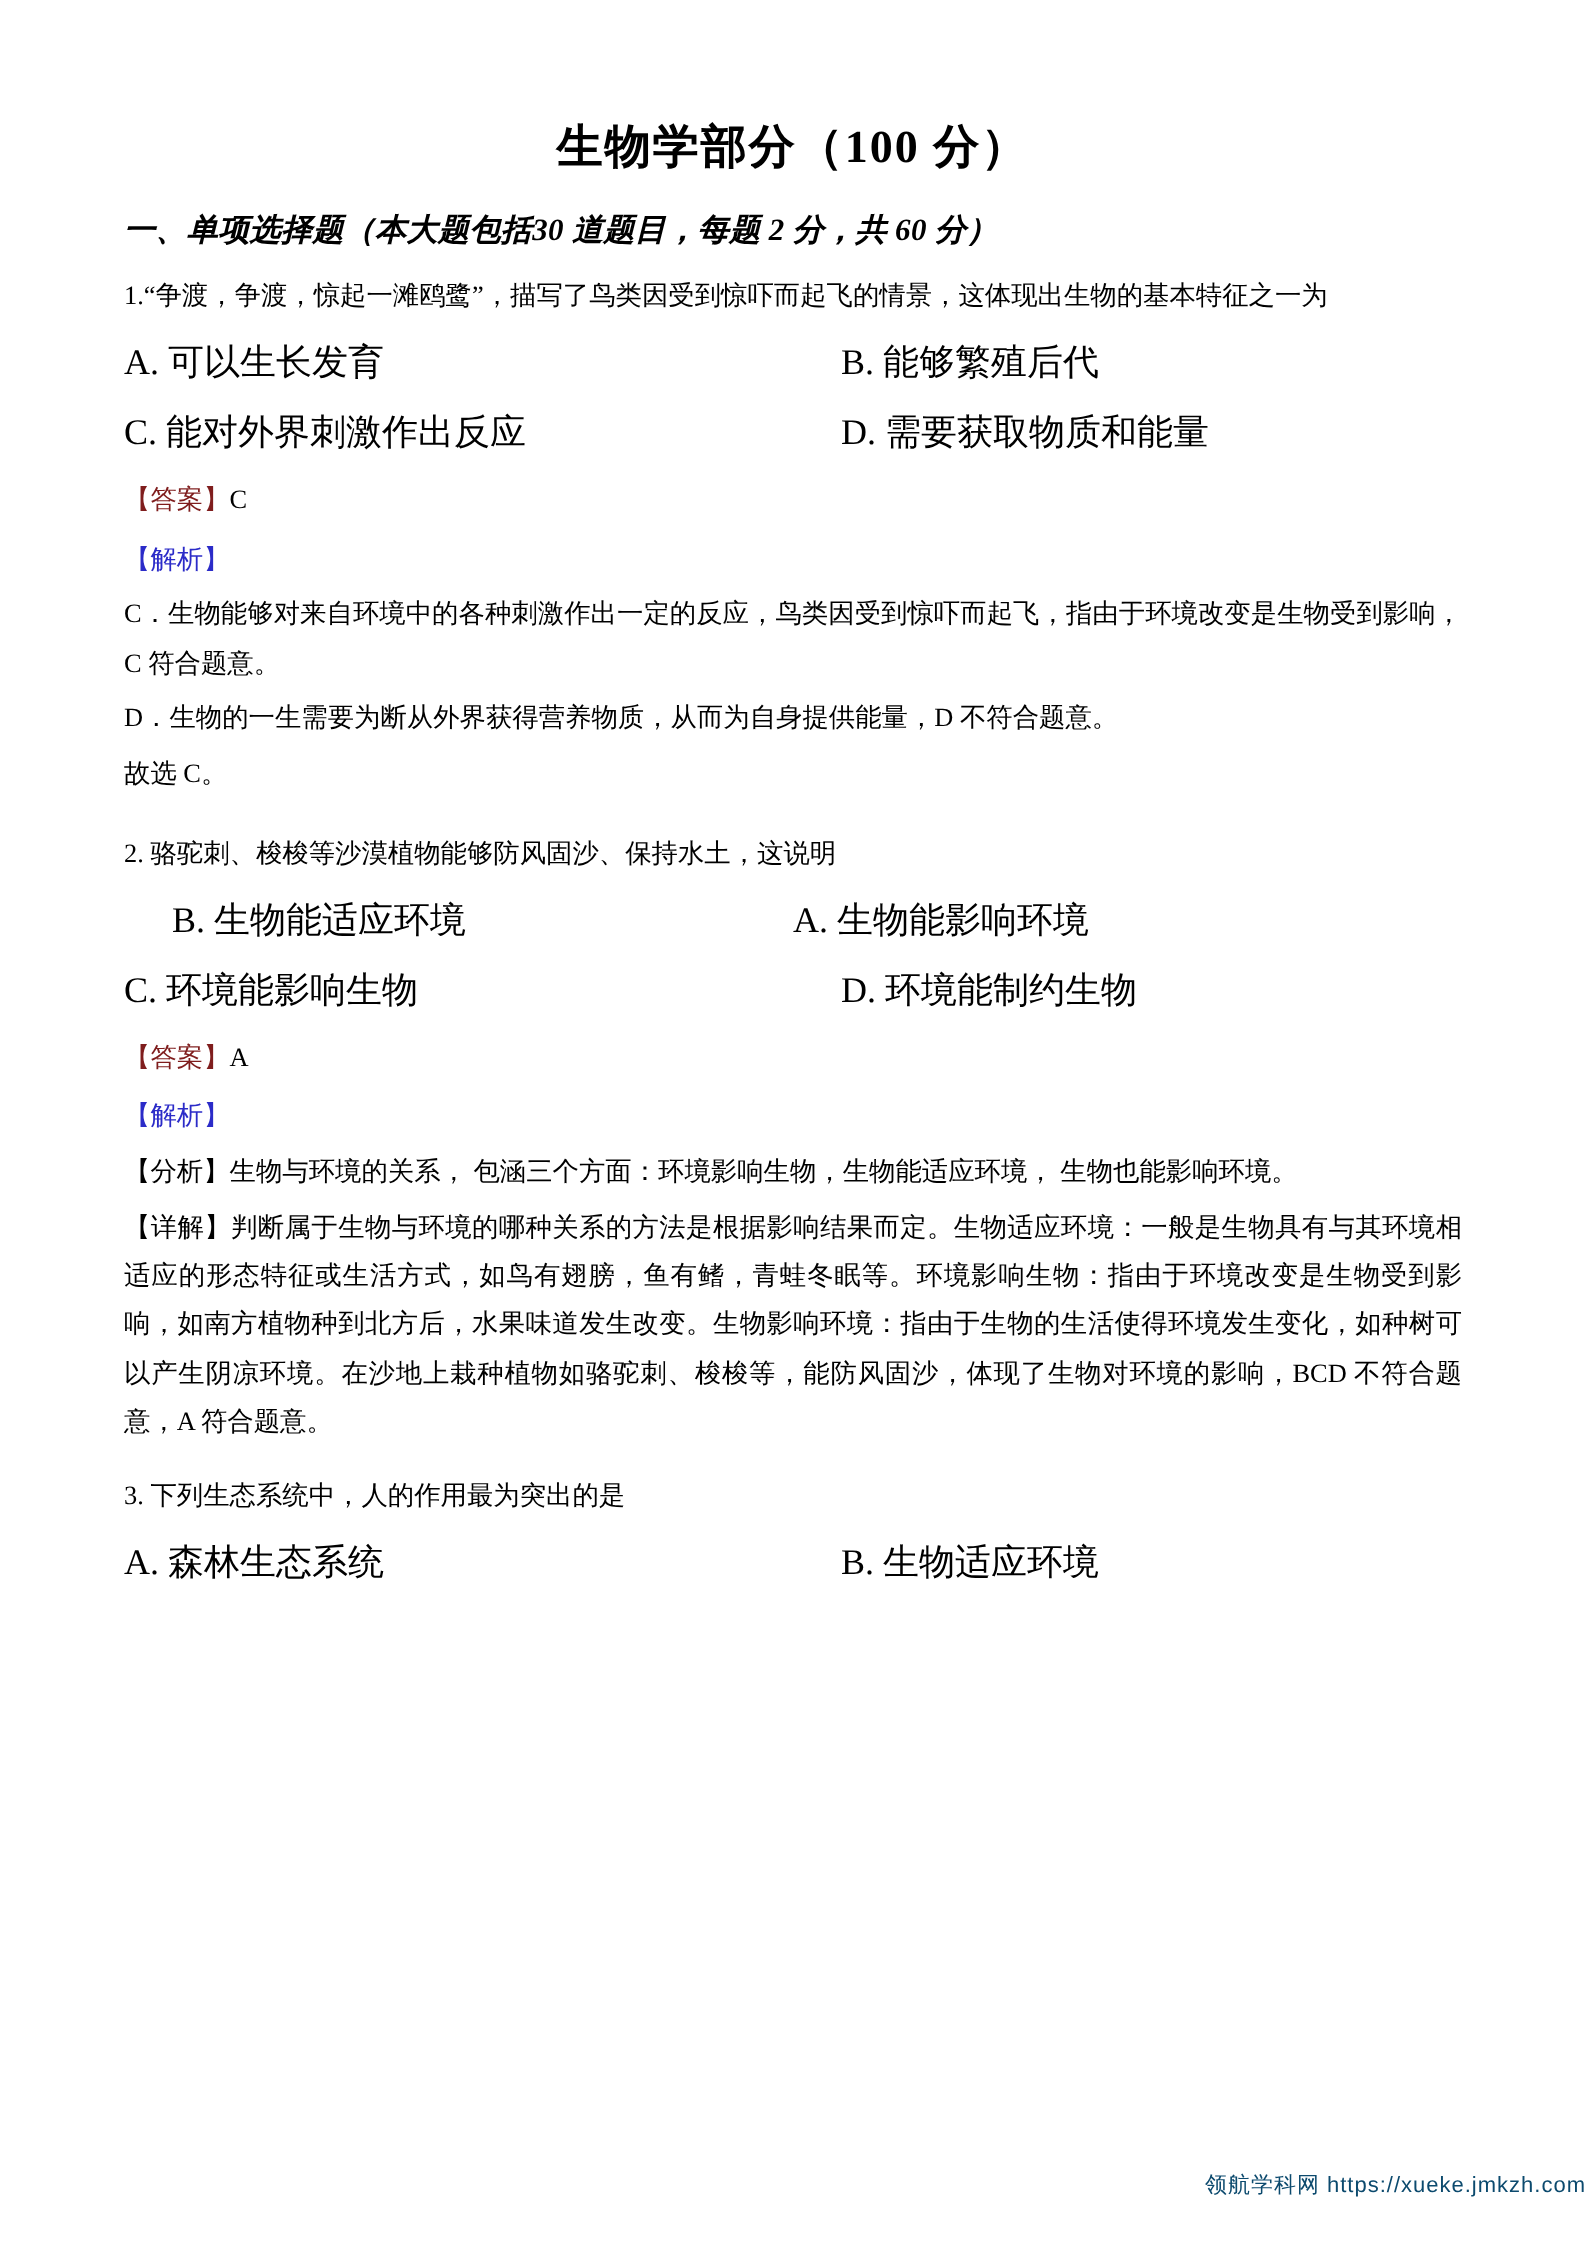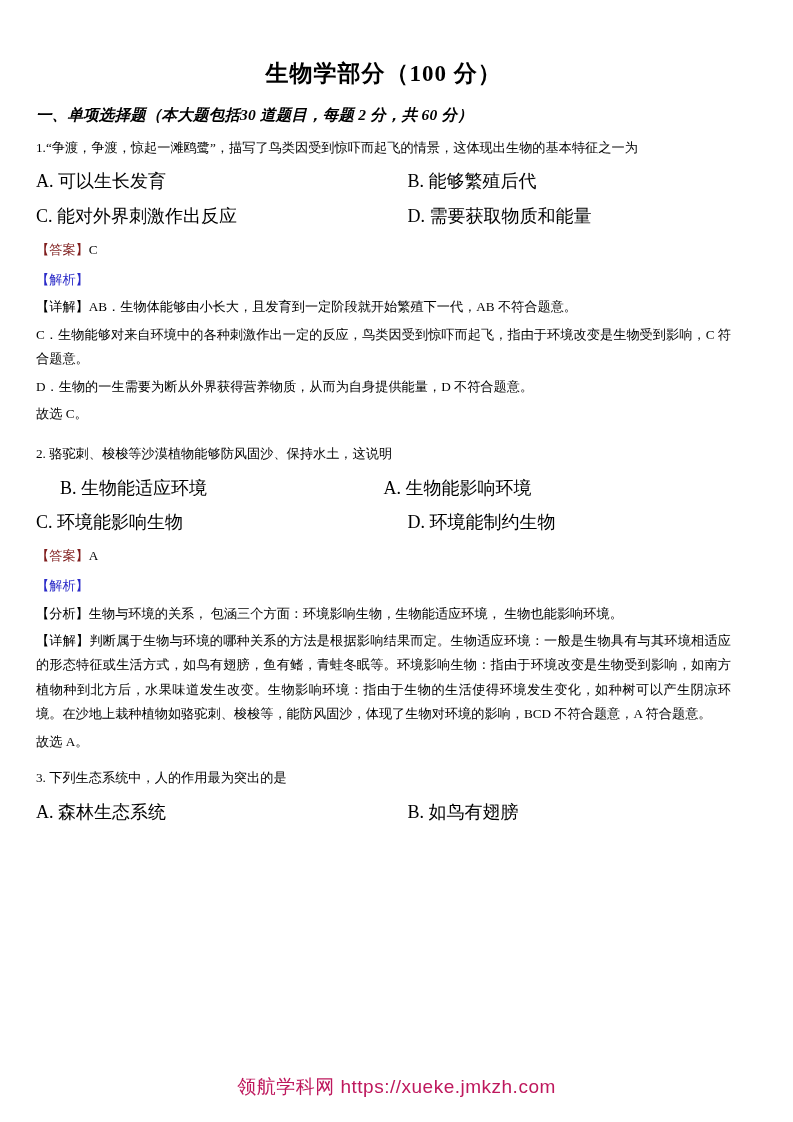--- a/index.html
+++ b/index.html
@@ -10,21 +10,21 @@
   body {
     width: 793px;
     height: 1122px;
     font-family: "Liberation Serif", "DejaVu Serif", serif;
     color: #000000;
     position: relative;
     overflow: hidden;
   }
   .page {
     box-sizing: border-box;
-    padding: 48px 62px 0 36px;
+    padding: 48px 62px 0 62px;
     width: 793px;
     height: 1122px;
     position: relative;
   }
   .doc-title {
     text-align: center;
     font-size: 23px;
     font-weight: bold;
     letter-spacing: 1px;
     margin: 10px 0 16px 0;
@@ -75,23 +75,23 @@
     margin: 3px 0;
     text-align: justify;
   }
   .spacer-sm { height: 7px; }
   .spacer-xs { height: 3px; }
   .footer {
     position: absolute;
     left: 0;
     right: 0;
     bottom: 22px;
-    text-align: center;
-    color: #be185d;
-    font-size: 19px;
+    text-align: right;
+    color: #0c4a6e;
+    font-size: 11px;
     font-family: "Liberation Sans", sans-serif;
     letter-spacing: 0.5px;
   }
 </style>
 </head>
 <body>
 
 <div class="page">
 
   <div class="doc-title">生物学部分（100 分）</div>
@@ -103,21 +103,20 @@
     <div class="options">
       <div class="opt">A. 可以生长发育</div>
       <div class="opt right">B. 能够繁殖后代</div>
       <div class="opt">C. 能对外界刺激作出反应</div>
       <div class="opt right">D. 需要获取物质和能量</div>
     </div>
     <div class="tag-line">
       <span class="tag">【答案】</span><span class="ans-val">C</span>
     </div>
     <div class="tag-line">【解析】</div>
-    <div class="para">【详解】AB．生物体能够由小长大，且发育到一定阶段就开始繁殖下一代，AB 不符合题意。</div>
     <div class="para">C．生物能够对来自环境中的各种刺激作出一定的反应，鸟类因受到惊吓而起飞，指由于环境改变是生物受到影响，C 符合题意。</div>
     <div class="para">D．生物的一生需要为断从外界获得营养物质，从而为自身提供能量，D 不符合题意。</div>
     <div class="para">故选 C。</div>
   </div>
 
   <div class="spacer-sm"></div>
 
   <div>
     <div class="q-stem">2. 骆驼刺、梭梭等沙漠植物能够防风固沙、保持水土，这说明</div>
     <div class="options">
@@ -125,27 +124,26 @@
       <div class="opt">A. 生物能影响环境</div>
       <div class="opt">C. 环境能影响生物</div>
       <div class="opt right">D. 环境能制约生物</div>
     </div>
     <div class="tag-line">
       <span class="tag">【答案】</span><span class="ans-val">A</span>
     </div>
     <div class="tag-line">【解析】</div>
     <div class="para">【分析】生物与环境的关系， 包涵三个方面：环境影响生物，生物能适应环境， 生物也能影响环境。</div>
     <div class="para">【详解】判断属于生物与环境的哪种关系的方法是根据影响结果而定。生物适应环境：一般是生物具有与其环境相适应的形态特征或生活方式，如鸟有翅膀，鱼有鳍，青蛙冬眠等。环境影响生物：指由于环境改变是生物受到影响，如南方植物种到北方后，水果味道发生改变。生物影响环境：指由于生物的生活使得环境发生变化，如种树可以产生阴凉环境。在沙地上栽种植物如骆驼刺、梭梭等，能防风固沙，体现了生物对环境的影响，BCD 不符合题意，A 符合题意。</div>
-    <div class="para">故选 A。</div>
   </div>
 
   <div class="spacer-xs"></div>
 
   <div>
     <div class="q-stem">3. 下列生态系统中，人的作用最为突出的是</div>
     <div class="options">
       <div class="opt">A. 森林生态系统</div>
-      <div class="opt right">B. 如鸟有翅膀</div>
+      <div class="opt right">B. 生物适应环境</div>
     </div>
   </div>
 
   <div class="footer">领航学科网 https://xueke.jmkzh.com</div>
 </div>
 
 </body></html>

